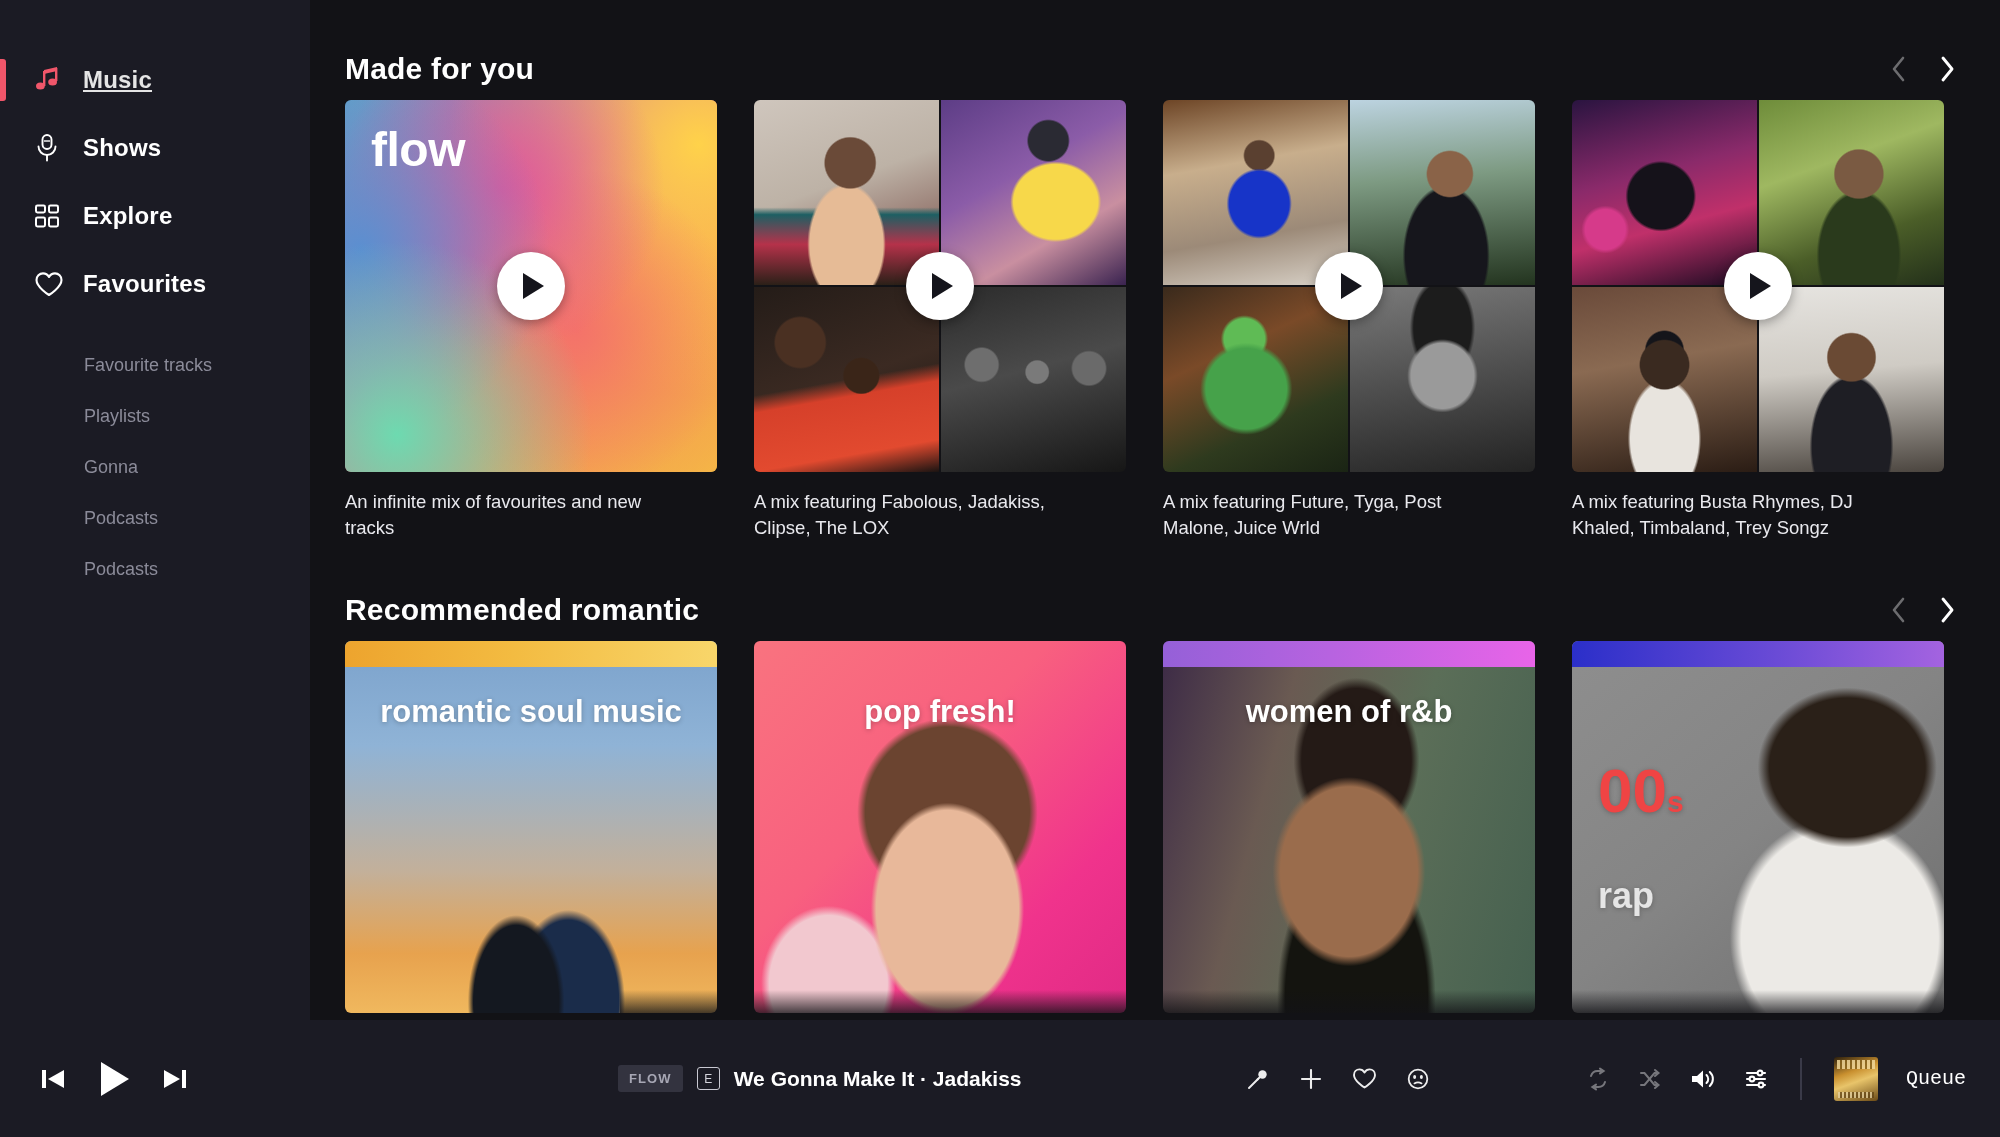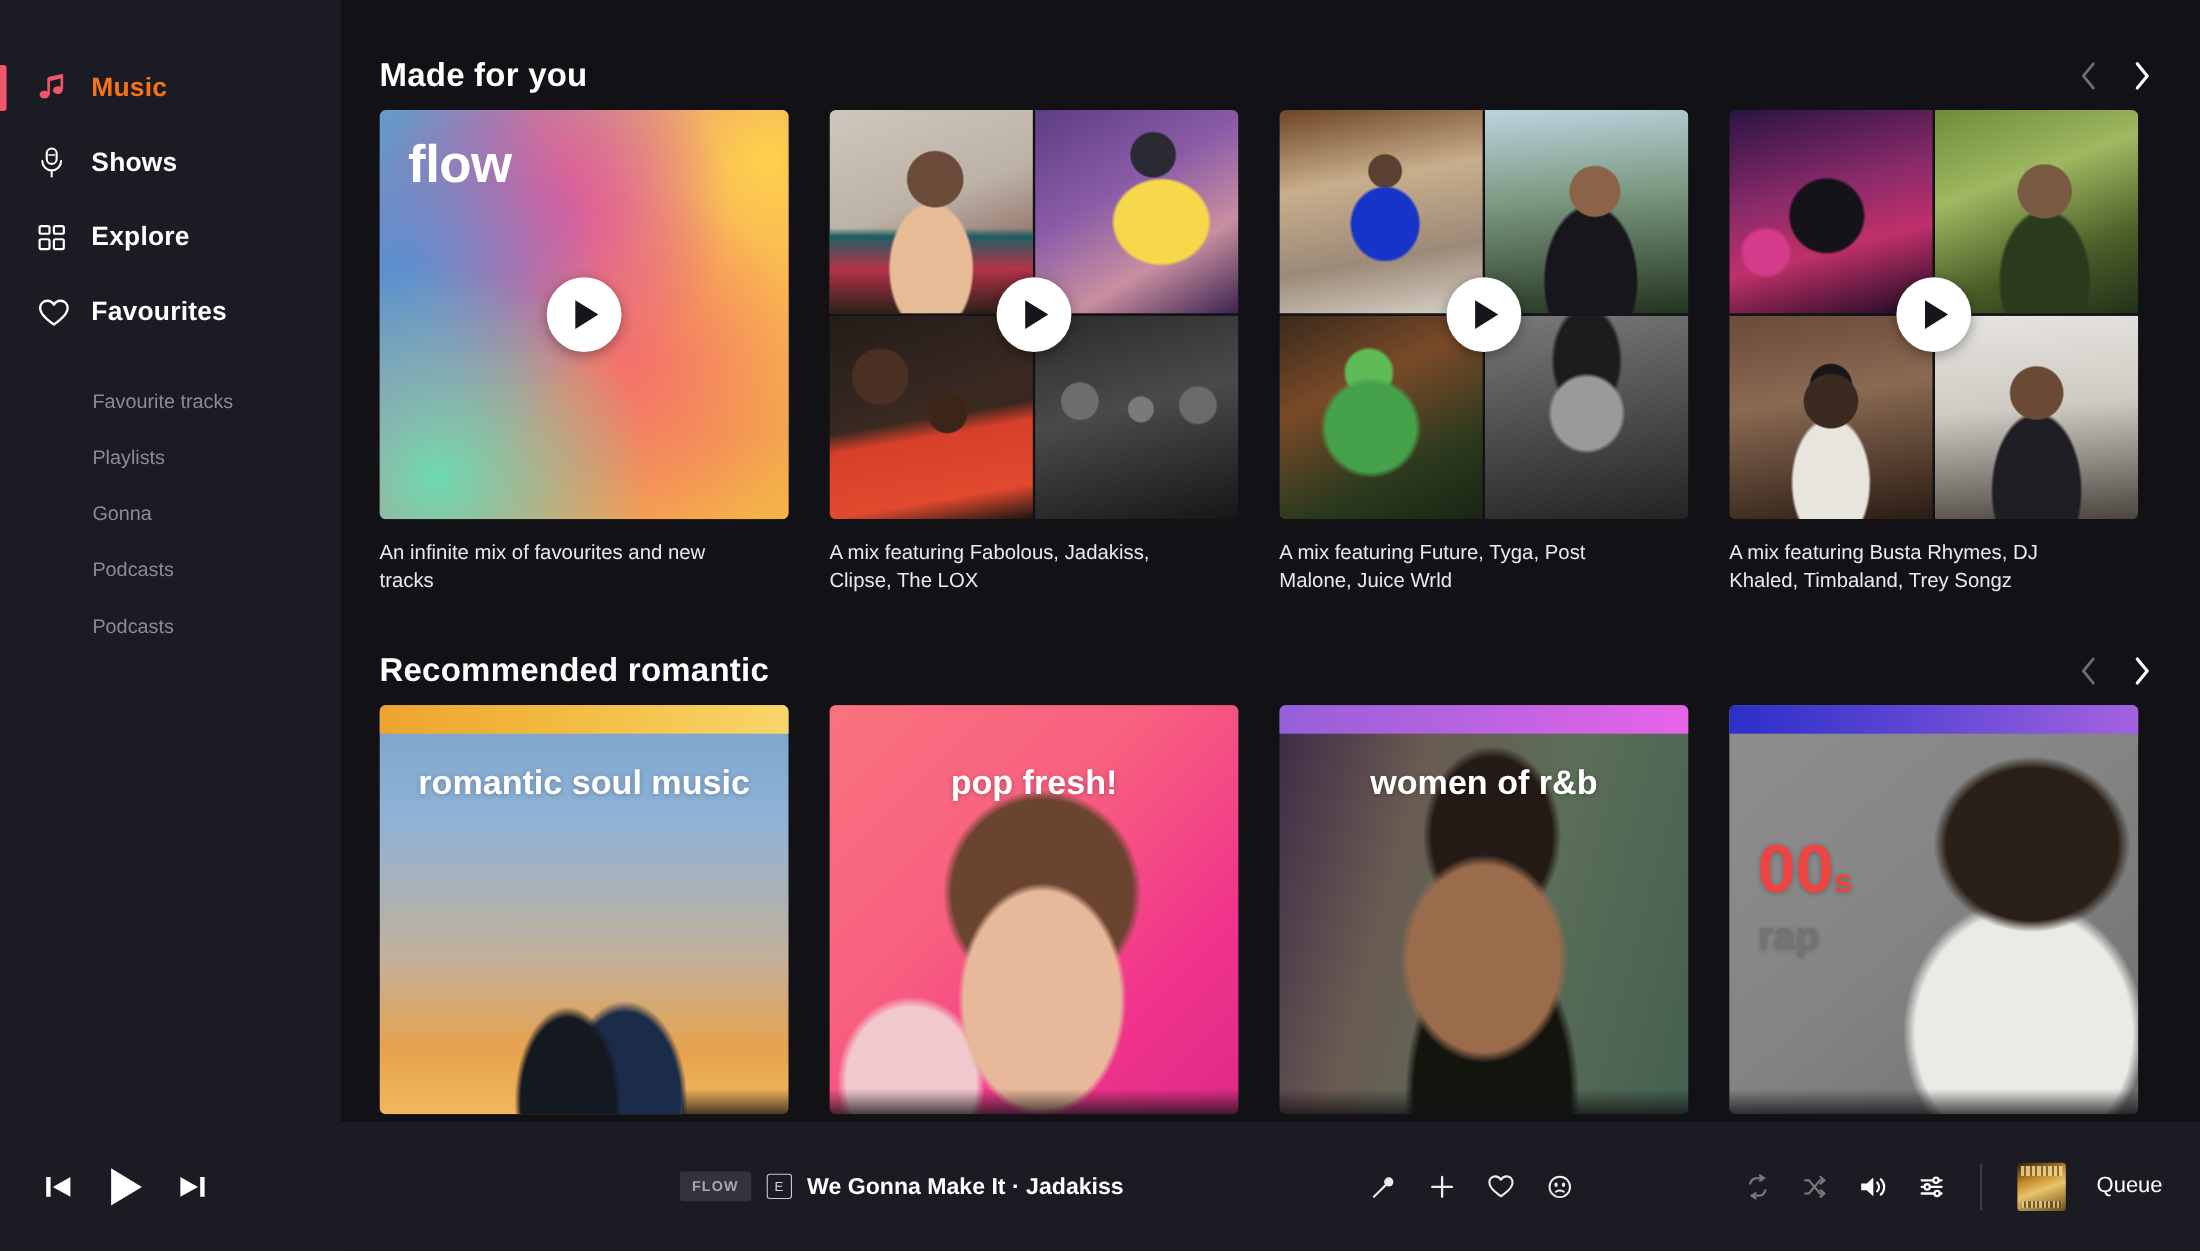--- a/index.html
+++ b/index.html
@@ -28,21 +28,21 @@
   .nav-item .ico {
     width: 38px; height: 34px;
     display: flex; align-items: center; justify-content: flex-start;
     flex: 0 0 38px;
   }
   .nav-item .lbl {
     font-size: 24px; font-weight: bold;
     color: #ffffff; letter-spacing: .2px;
     margin-left: 11px;
   }
-  .nav-item.active .lbl { color: #f97316; }
+  .nav-item.active .lbl { color: #e5e5e5; text-decoration: underline; }
   .nav-item.active::before {
     content: ""; position: absolute; left: 0; top: 13px;
     width: 6px; height: 42px; background: #f0566a; border-radius: 0 3px 3px 0;
   }
   .nav-sub { list-style: none; margin-top: 22px; }
   .sub-item {
     height: 51px; display: flex; align-items: center;
     padding-left: 84px; font-size: 18px; color: #8b8b99;
     cursor: pointer;
   }
@@ -116,21 +116,21 @@
   .pl-body { position:absolute; left:0; top:0; width:100%; height:100%; }
   .pl-text {
     position:absolute; left:0; right:0; top: 52px;
     text-align:center; color:#fff; font-weight:bold;
     font-size: 31px; line-height: 38px; padding: 0 22px;
     text-shadow: 0 1px 5px rgba(0,0,0,.25);
   }
   .pl-text.left { text-align:left; padding-left: 26px; top: 120px; }
   .pl-text.left .big { font-size: 62px; display:block; line-height: 60px; color:#ef4444;}
   .pl-text.left .big .sm { font-size: 30px; }
-  .pl-text.left .sub { font-size: 36px; display:block; color:#737373; }
+  .pl-text.left .sub { font-size: 36px; display:block; color:#e5e5e5;margin-top:45px; }
 
   
   .player {
     position: absolute; left: 0; bottom: 0;
     width: 2000px; height: 117px;
     background: #1b1b24;
     display: flex; align-items: center;
     z-index: 20;
   }
   .transport { display:flex; align-items:center; gap: 28px; padding-left: 38px; }
@@ -162,21 +162,21 @@
   .right-zone { margin-left:auto; display:flex; align-items:center; gap: 28px; padding-right: 34px;}
   .ricon { cursor:pointer; display:flex; align-items:center; justify-content:center;}
   .ricon.dim { opacity:.4; }
   .vsep { width:1.5px; height: 42px; background:#3a3a48; margin: 0 4px;}
   .qthumb { width: 44px; height: 44px; border-radius:3px; overflow:hidden; position:relative;
      background: linear-gradient(160deg,#2a1d0c 0%, #c9902f 35%, #e8c46a 55%, #6b4a16 100%);}
   .qthumb .qtop { position:absolute; top:3px; left:3px; right:3px; height:9px;
      background: repeating-linear-gradient(90deg,#f0d79a 0 3px, #8a6620 3px 5px); opacity:.85;}
   .qthumb .qbot { position:absolute; bottom:3px; left:4px; right:4px; height:6px;
      background: repeating-linear-gradient(90deg,#e8d6a8 0 2px, #5c3f12 2px 4px); opacity:.7;}
-  .qlabel { font-size: 20px; color:#fff; }
+  .qlabel { font-size: 20px; color:#fff;font-family:Liberation Mono, monospace; }
 
   
   .bottom-fade {
     position:absolute; left:310px; right:0; bottom:117px; height:30px;
     background: linear-gradient(to bottom, rgba(18,18,22,0), #121216);
     pointer-events:none; z-index:10;
   }
 
   
   .p { position:absolute; inset:0; }

